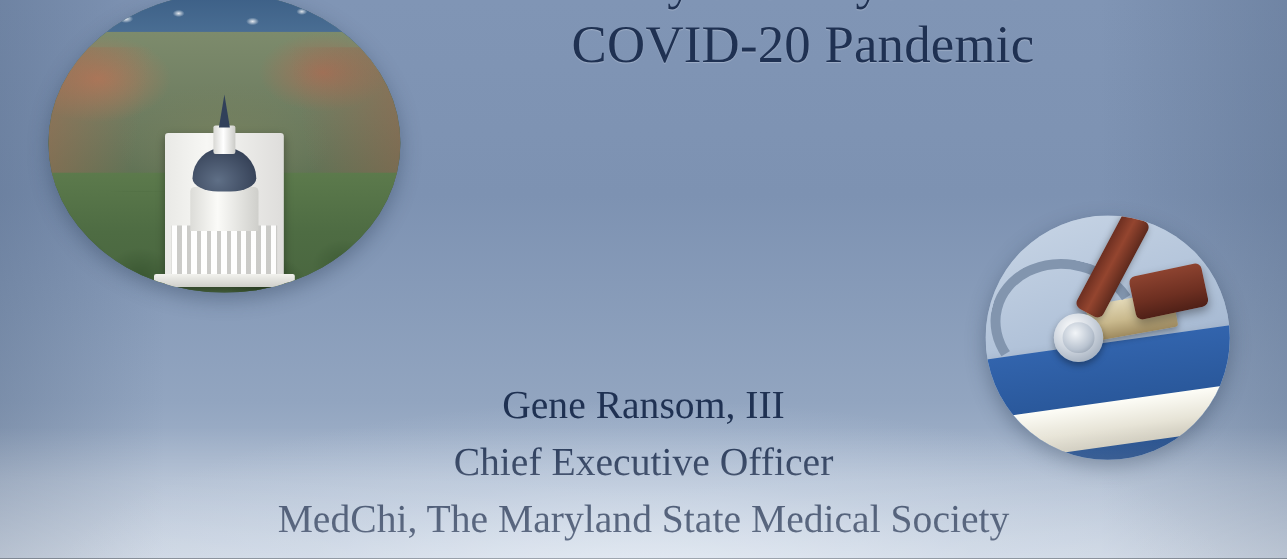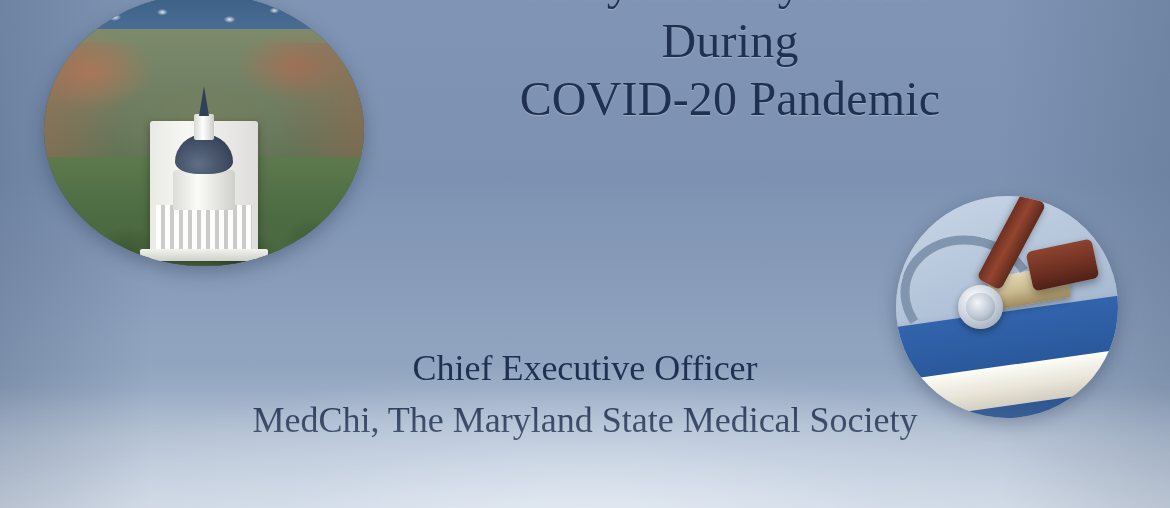--- a/index.html
+++ b/index.html
@@ -303,23 +303,23 @@
     <div class="gv-scope-tube"></div>
     <div class="gv-handle"></div>
     <div class="gv-head"></div>
     <div class="gv-scope-head"></div>
     <div class="gv-scope-dia"></div>
   </div>
 
   <div class="title-block">
     <span class="title-line partial"></span>
     <span class="title-line">Maryland Physicians</span>
-    <span class="title-line">During</span>
     <span class="title-line">COVID-20 Pandemic</span>
   </div>
 
   <div class="byline-block">
+    <span class="byline-line">Gene Ransom, III</span>
     <span class="byline-line">Chief Executive Officer</span>
     <span class="byline-line">MedChi, The Maryland State Medical Society</span>
   </div>
 
   <div class="reflection"></div>
 </div>
 
 </body></html>

